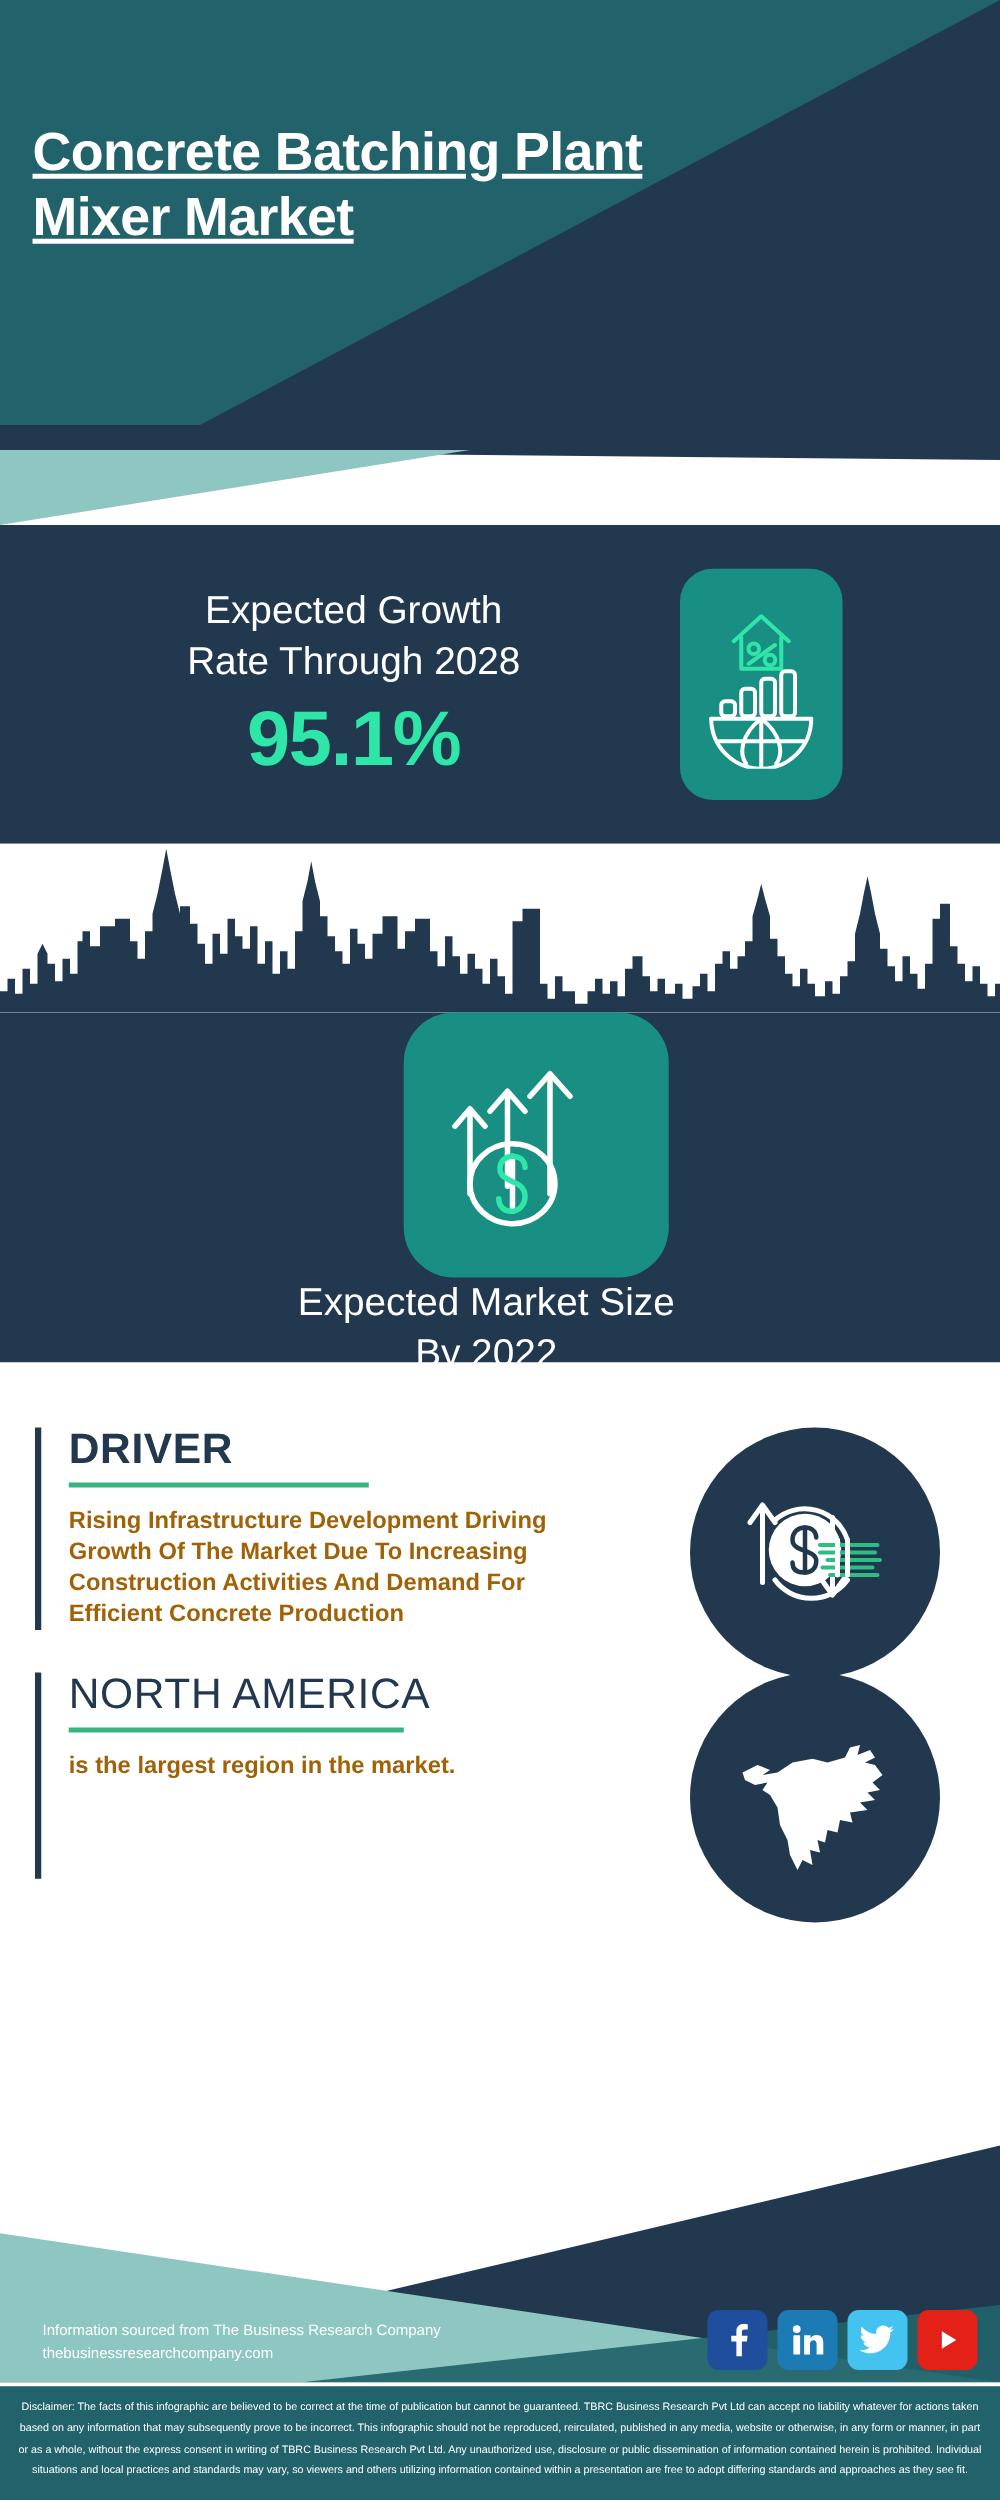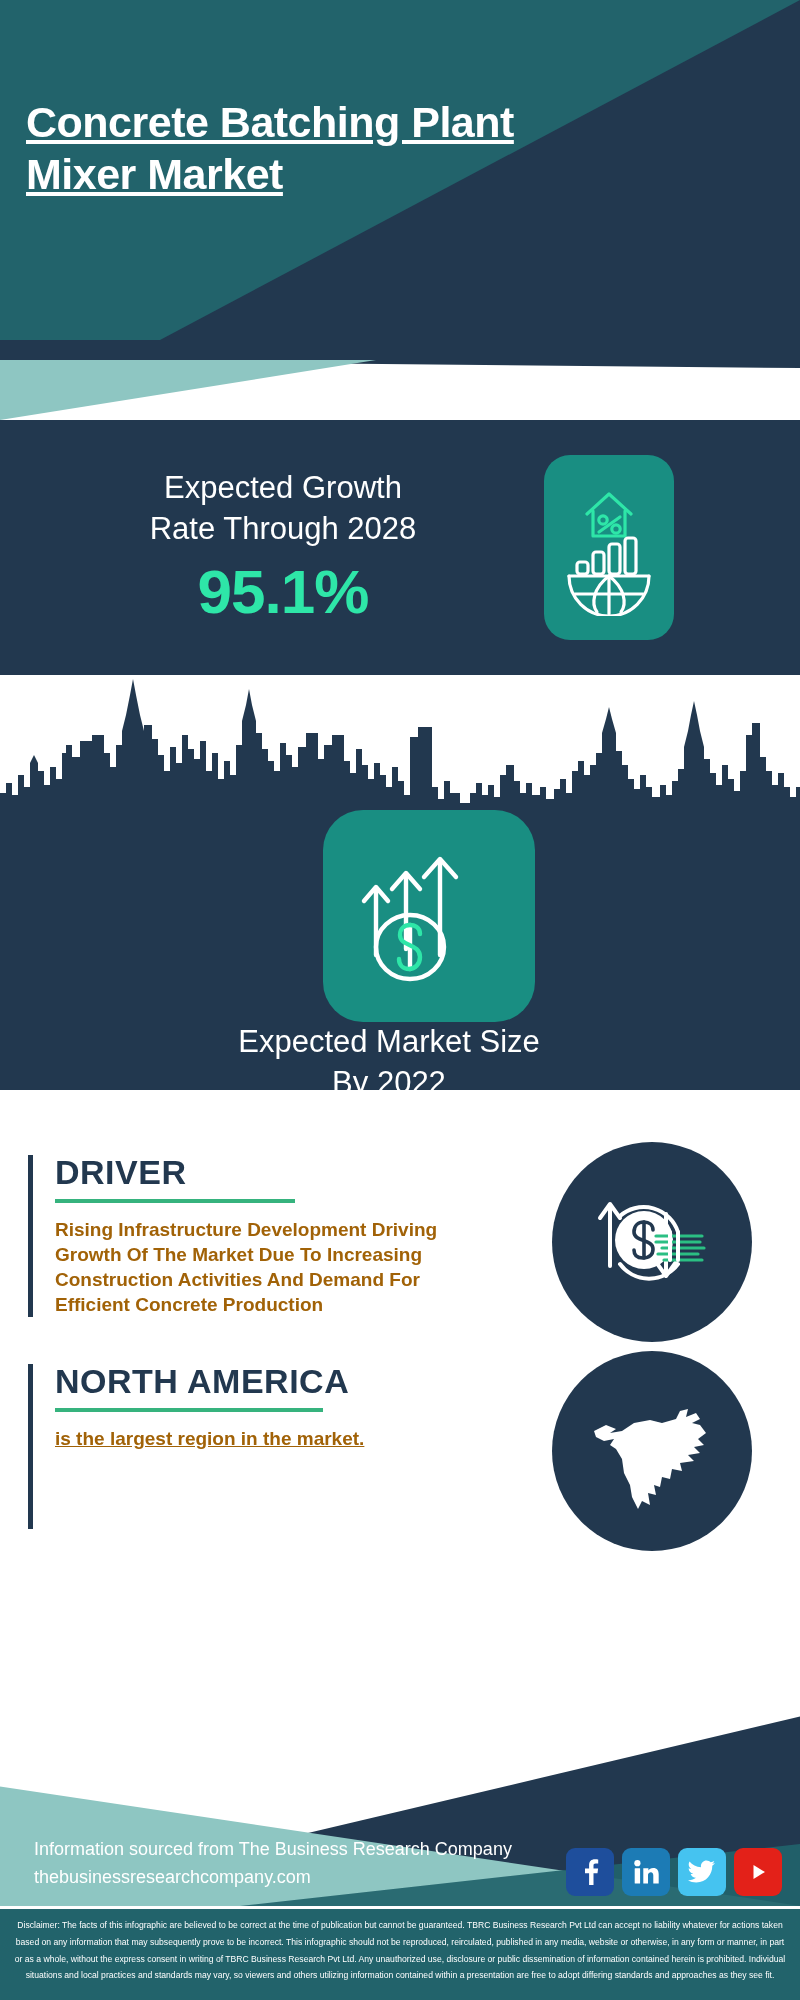--- a/index.html
+++ b/index.html
@@ -91,35 +91,35 @@
   }
 
   
   .body-sec {
     position:relative; width:800px; height:610px; background:#ffffff;
     padding:52px 0 0 0;
   }
   .info-row { position:relative; display:flex; }
   .info-left {
     border-left:5px solid #22384f; padding-left:22px;
-    margin-left:28px; width:450px;margin-top:13px;
+    margin-left:28px; width:450px;
   }
   .blk-title {
     font-size:34px; font-weight:bold; color:#22384f;
     letter-spacing:0.5px; line-height:1.05;
   }
-  .blk-title.light { font-weight:700; }
+  .blk-title.light { font-weight:400; }
   .blk-rule {
     width:240px; height:4px; background:#36b37e; margin:8px 0 14px 0;
   }
   .blk-rule.wide { width:268px; }
   .blk-body {
     font-size:19px; font-weight:bold; color:#a16207; line-height:1.32;
   }
-  .blk-body.reg { font-weight:bold;text-decoration:underline; }
+  .blk-body.reg { font-weight:bold; }
 
   .circ {
     position:absolute; right:48px;
     width:200px; height:200px; border-radius:50%;
     background:#22384f; display:flex; align-items:center; justify-content:center;
   }
   .circ.c1 { top:0px; }
   .circ.c2 { top:0px; }
 
   .region-block { margin-top:34px; }
@@ -138,21 +138,21 @@
     position:absolute; inset:0; background:#8ec6c2;
     clip-path: polygon(0 42%, 100% 100%, 0 100%);
   }
   .f-teal {
     position:absolute; left:0; bottom:0; width:800px; height:62px;
     background:#22636b; opacity:0.92;
     clip-path: polygon(0 100%, 100% 100%, 100% 0, 30% 100%);
   }
   .f-source {
     position:absolute; left:34px; bottom:14px; z-index:6;
-    color:#ffffff; font-size:18px; line-height:1.55;
+    color:#ffffff; font-size:12px; line-height:1.55;
   }
   .f-social {
     position:absolute; right:18px; bottom:10px; z-index:6;
     display:flex; gap:8px;
   }
   .soc {
     width:48px; height:48px; border-radius:9px;
     display:flex; align-items:center; justify-content:center;
     color:#fff; font-weight:bold;
   }

